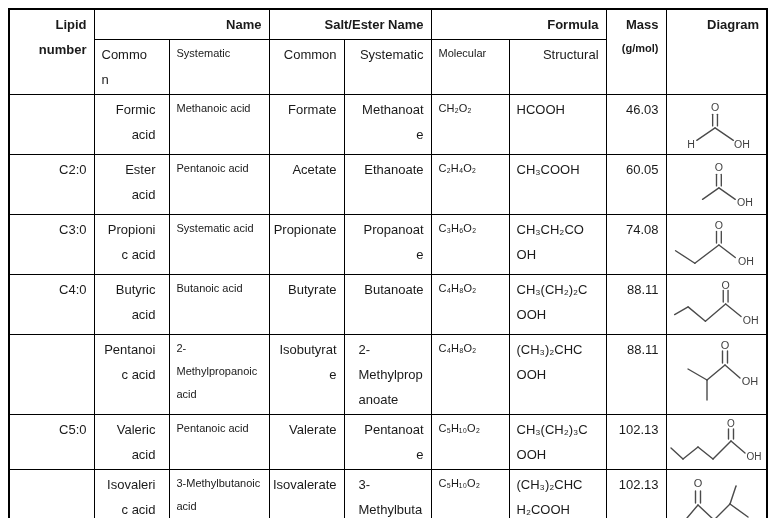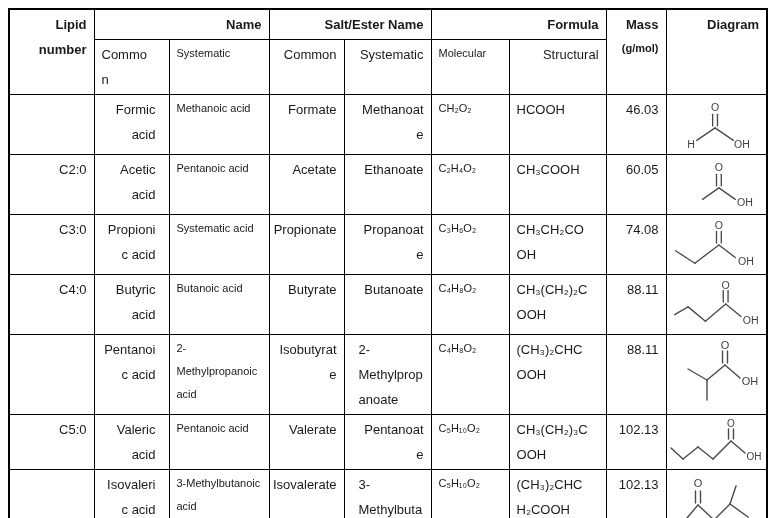--- a/index.html
+++ b/index.html
@@ -89,21 +89,21 @@
             <line x1="46" y1="31" x2="65" y2="44"></line>
         <text x="46" y="13" text-anchor="middle">O</text>
         <text x="21" y="52" text-anchor="middle">H</text>
         <text x="74" y="52" text-anchor="middle">OH</text>
       </svg>
     </td>
   </tr>
 
   <tr style="height:55px">
     <td class="fs-lg ac">C2:0</td>
-    <td class="fs-lg name-col">Acetic acid</td>
+    <td class="fs-lg name-col">Ester acid</td>
     <td class="fs-sm">Pentanoic acid</td>
     <td class="fs-lg ar saltc-col">Acetate</td>
     <td class="fs-lg ar salts-col">Ethanoate</td>
     <td class="fs-sm">C₂H₄O₂</td>
     <td class="fs-lg struct-col">CH₃COOH</td>
     <td class="fs-lg ac">60.05</td>
     <td class="diag-col">
       <svg width="95" height="52" viewBox="0 0 95 54">
         <line x1="47.5" y1="17" x2="47.5" y2="29"></line>
             <line x1="52.5" y1="17" x2="52.5" y2="29"></line>

